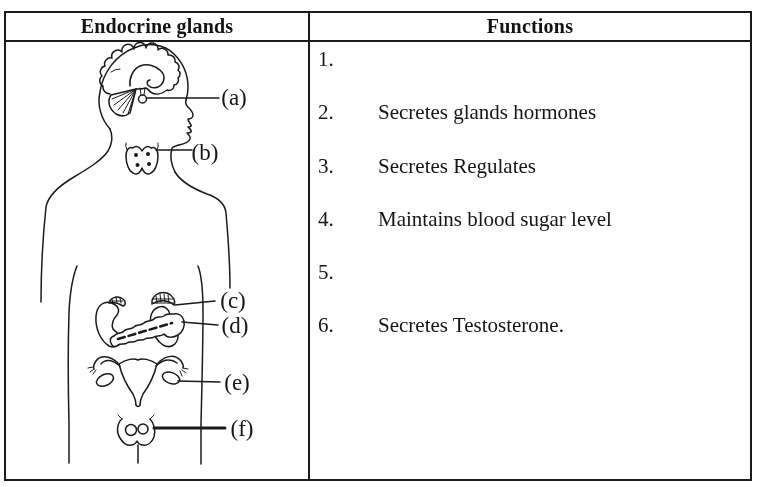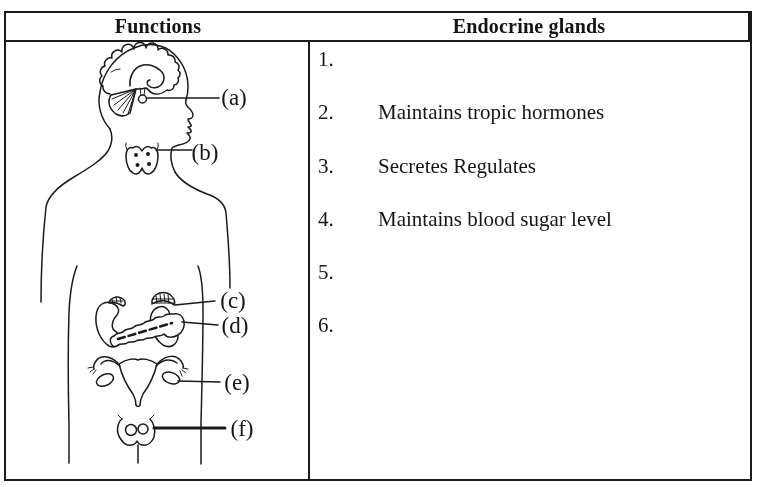--- a/index.html
+++ b/index.html
@@ -30,22 +30,22 @@
   .thin { fill:none; stroke:#1a1a1a; stroke-width:1; stroke-linecap:round; }
   .dot  { fill:#1a1a1a; stroke:none; }
   .lbl  { font-family:"Liberation Serif", serif; font-size:23px; fill:#161616; text-anchor:middle; }
 </style>
 </head>
 <body>
 
 <div class="page">
   <div class="tbl">
 
+    <div class="th col-left">Endocrine glands</div>
     <div class="th">Functions</div>
-    <div class="th col-left">Endocrine glands</div>
 
     <div class="cell-left col-left">
       <svg width="302" height="437" viewBox="0 0 302 437">
 
         <g>
           <path class="ln" d="M 104,87 C 95,77 91,63 94,50 C 97,30 110,13 128,6 C 142,0 158,2 168,12 C 177,21 182,33 182,45 C 182,50 181,55 180,58"></path>
           <path class="ln" d="M 180,58 C 179,61 180,63 182,65 C 185,68 187,71 187,73 C 187,76 184,77 182,77 C 182,79 184,81 185,83 C 186,84 184,85 182,85 C 184,87 186,88 185,90 C 184,91 182,91 181,91 C 183,93 185,95 184,97 C 183,100 178,102 173,103 C 170,104 167,104 166,106 C 164,113 165,122 169,130"></path>
           <path class="ln" d="M 104,87 C 107,94 106,102 102,109 C 96,118 83,126 68,135 C 51,145 42,154 40,165 C 37,193 35,228 35,260"></path>
           <path class="ln" d="M 169,130 C 175,140 188,147 201,152 C 213,156 219,162 220,171 C 222,194 224,221 224,246"></path>
           <path class="ln" d="M 71,224 C 67,234 64,250 63,270 C 62,302 62,342 63,382 L 63,421"></path>
@@ -141,32 +141,33 @@
         <text class="lbl" x="236" y="394">(f)</text>
       </svg>
     </div>
 
     <div class="cell-right">
       <div class="fn-row">
         <span class="fn-num">1.</span>
       </div>
       <div class="fn-row">
         <span class="fn-num">2.</span>
-        <span class="fn-text">Maintains tropic hormones</span>
+        <span class="fn-text">Secretes glands hormones</span>
       </div>
       <div class="fn-row">
         <span class="fn-num">3.</span>
         <span class="fn-text">Secretes Regulates</span>
       </div>
       <div class="fn-row">
         <span class="fn-num">4.</span>
         <span class="fn-text">Maintains blood sugar level</span>
       </div>
       <div class="fn-row">
         <span class="fn-num">5.</span>
       </div>
       <div class="fn-row">
         <span class="fn-num">6.</span>
+        <span class="fn-text">Secretes Testosterone.</span>
       </div>
     </div>
 
   </div>
 </div>
 
 </body></html>

